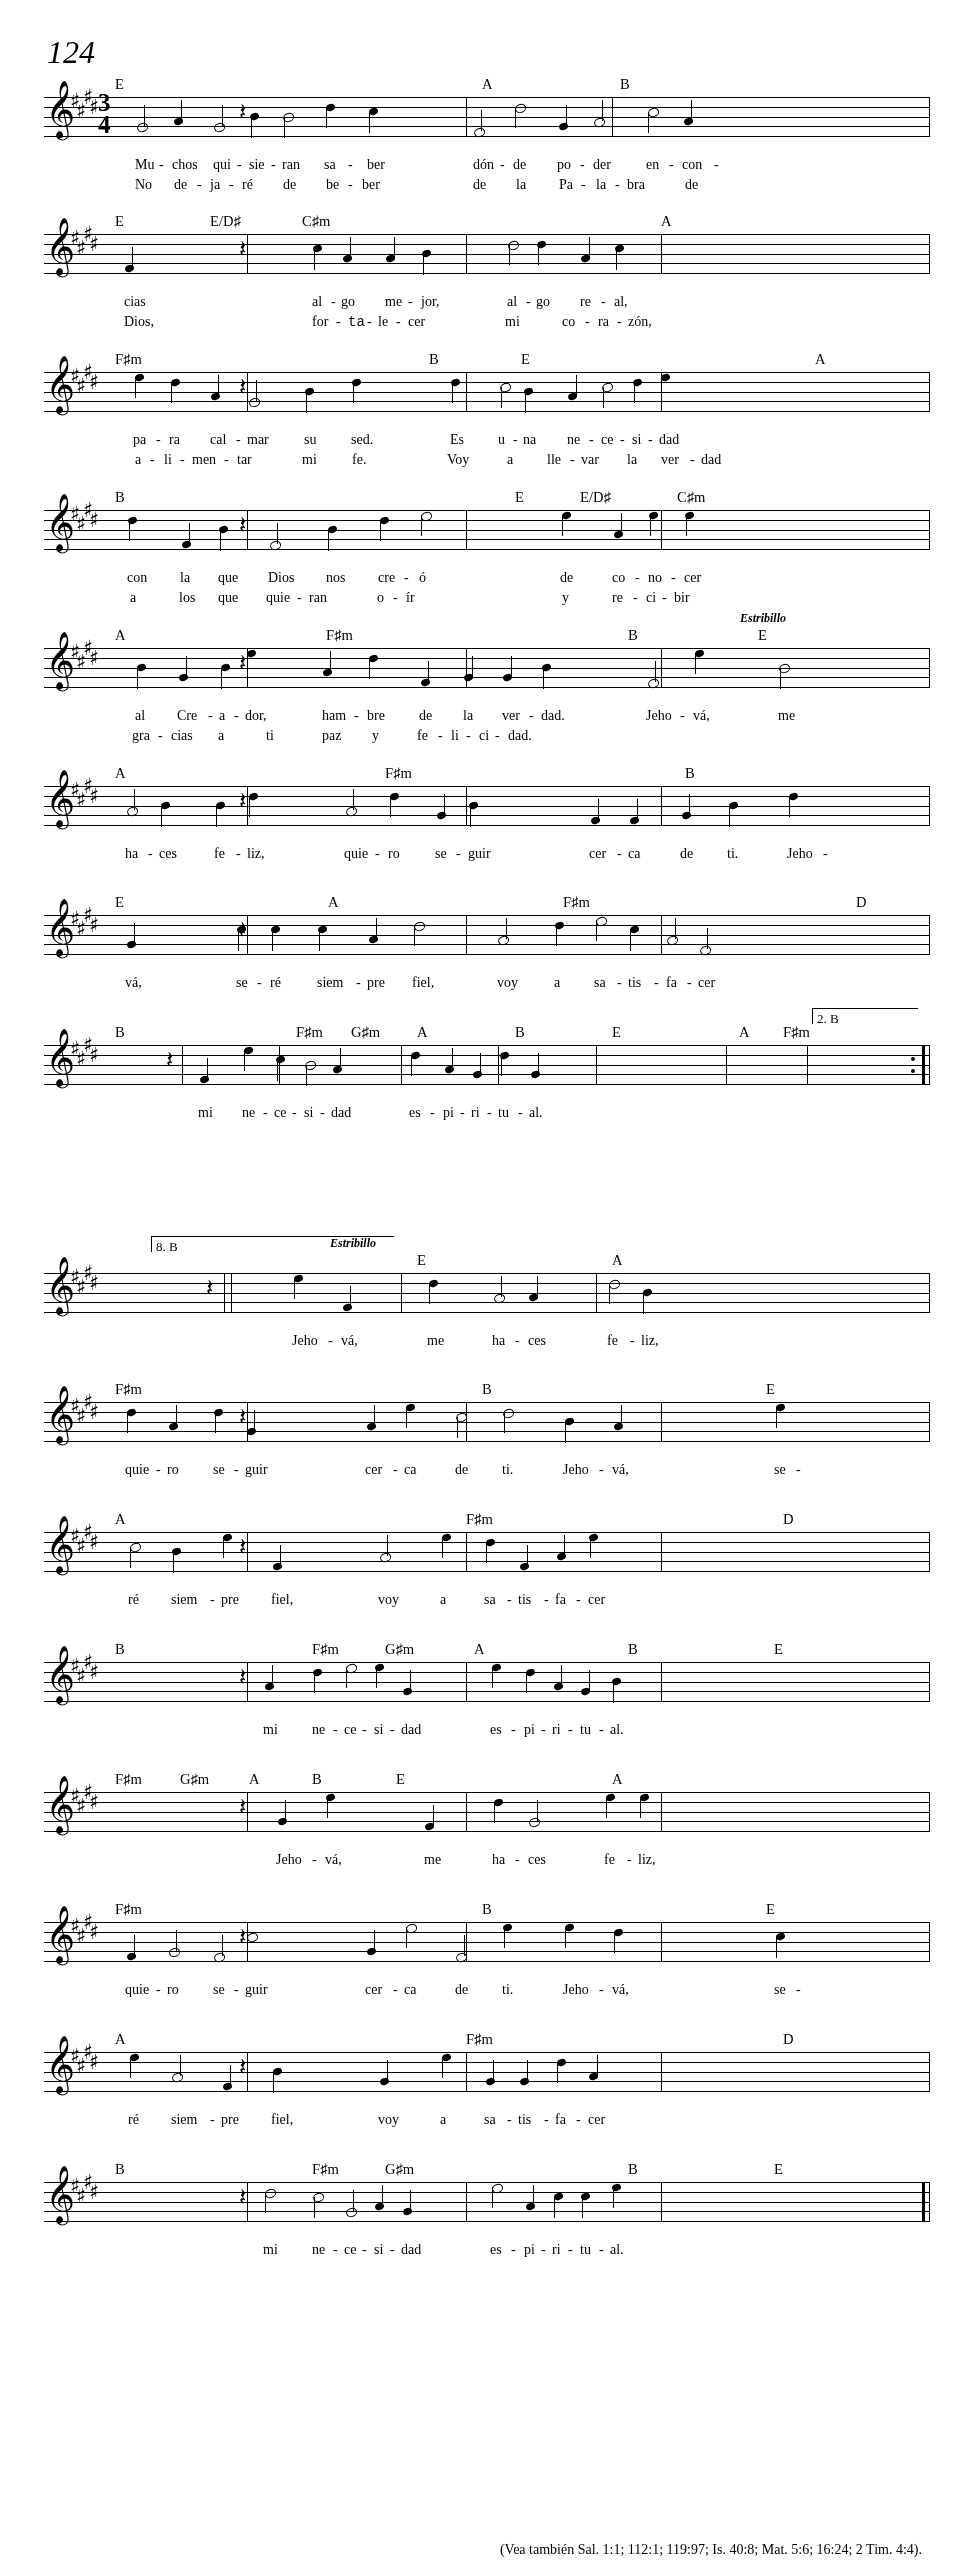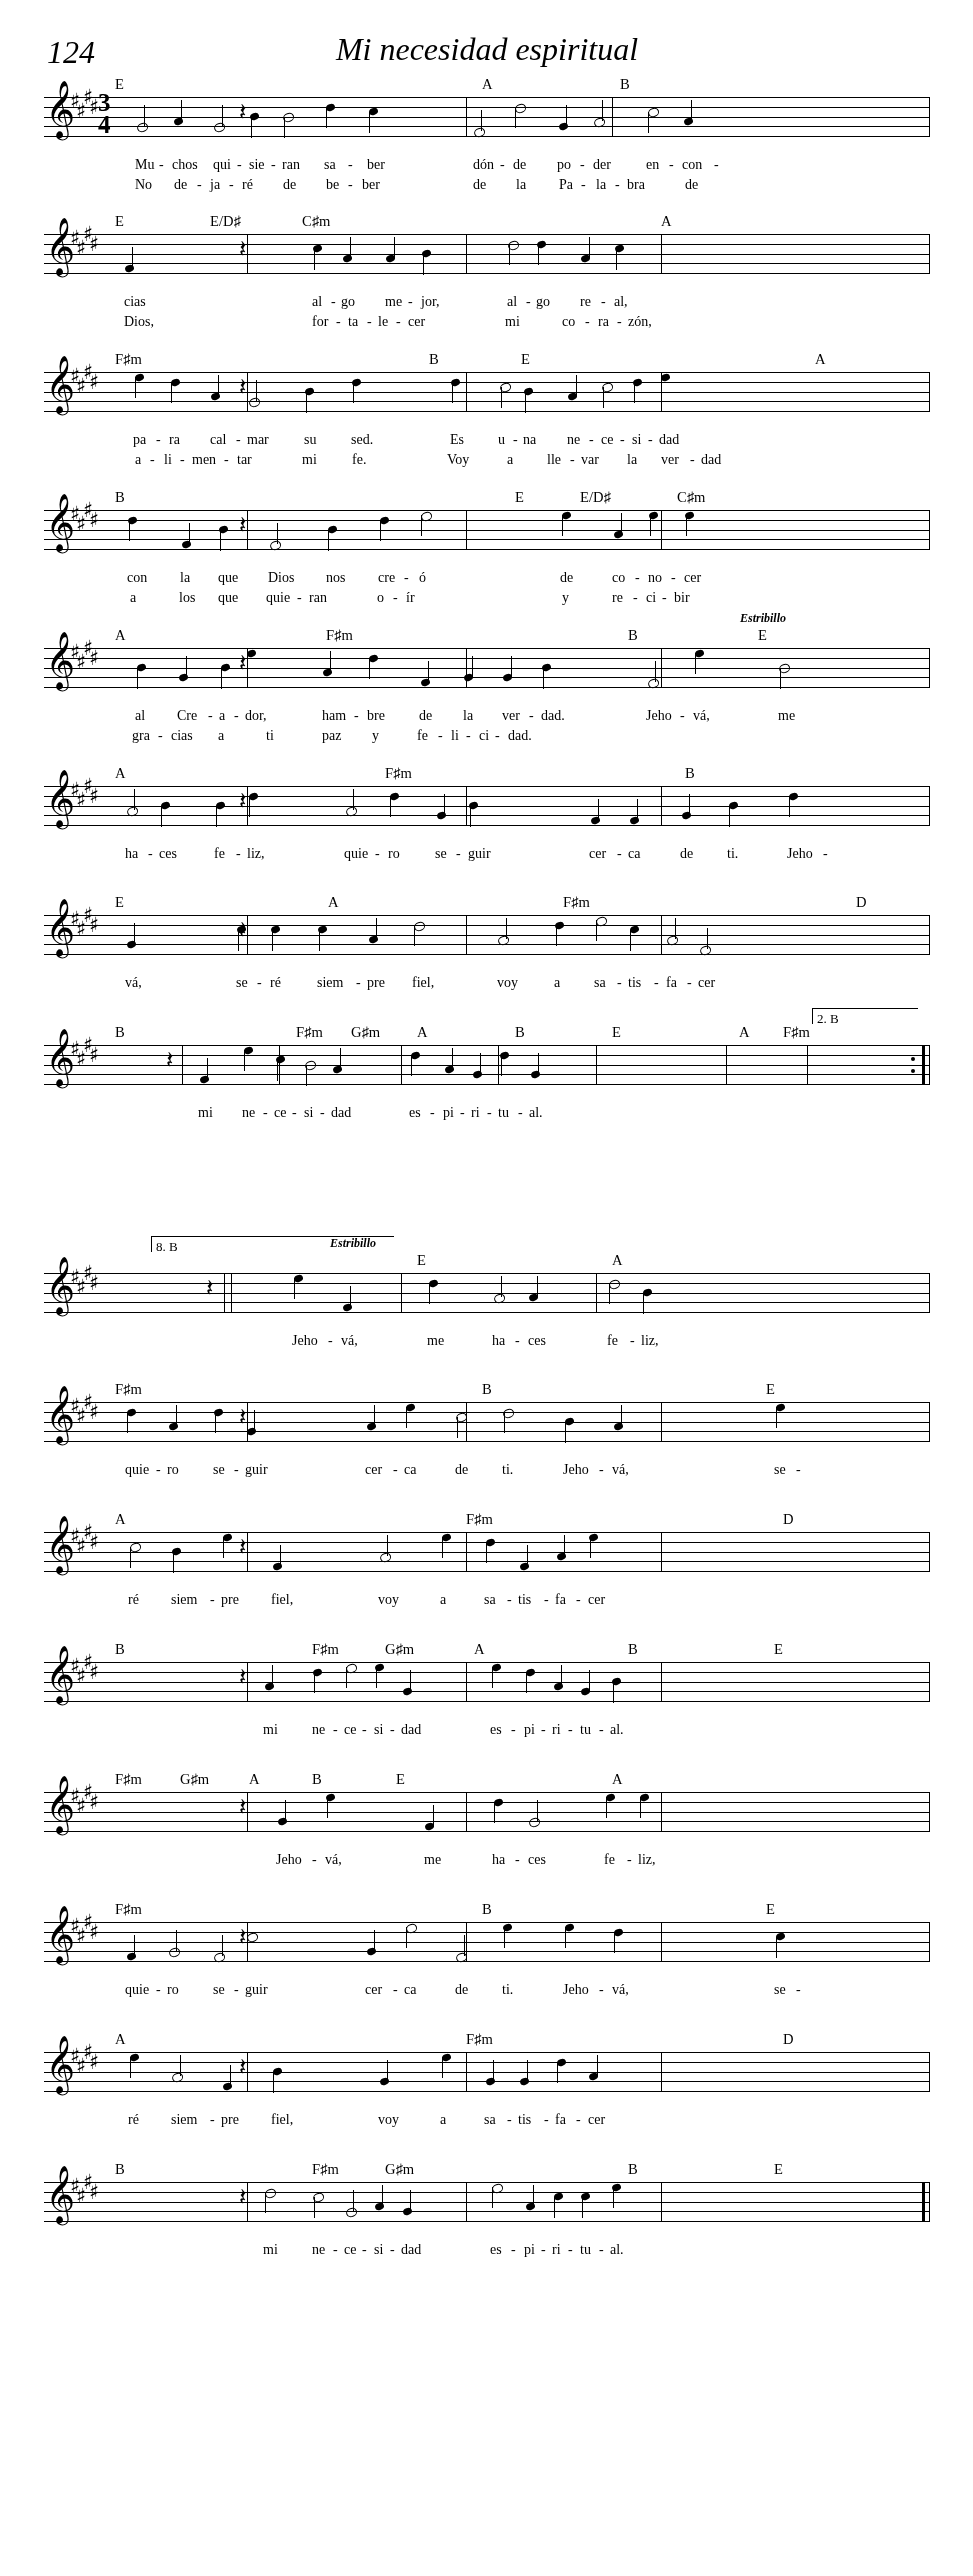--- a/index.html
+++ b/index.html
@@ -192,21 +192,20 @@
     line-height: 16px;
     font-family: "DejaVu Sans", sans-serif;
   }
 </style>
 </head>
 <body>
 
 <div class="page">
 
   <div class="hymn-number">124</div>
-  <div class="hymn-title">Mi necesidad espiritual</div>
 
   <div id="systems-host">
       <div class="system" style="top:97px; height:122px;">
         <div class="staff">
           <div class="ln"></div>
           <div class="ln"></div>
           <div class="ln"></div>
           <div class="ln"></div>
           <div class="ln"></div>
         </div>
@@ -339,21 +338,21 @@
         <span class="lyric" style="left:377px; top:60px;">jor,</span>
         <span class="lyric" style="left:463px; top:60px;">al</span>
         <span class="lyric" style="left:482px; top:60px;">-</span>
         <span class="lyric" style="left:492px; top:60px;">go</span>
         <span class="lyric" style="left:536px; top:60px;">re</span>
         <span class="lyric" style="left:557px; top:60px;">-</span>
         <span class="lyric" style="left:570px; top:60px;">al,</span>
         <span class="lyric" style="left:80px; top:80px;">Dios,</span>
         <span class="lyric" style="left:268px; top:80px;">for</span>
         <span class="lyric" style="left:292px; top:80px;">-</span>
-        <span class="lyric" style="left:304px; top:80px;">ta</span>
+        <span class="lyric" style="left:304px; top:80px;font-family:Liberation Mono, monospace;">ta</span>
         <span class="lyric" style="left:323px; top:80px;">-</span>
         <span class="lyric" style="left:334px; top:80px;">le</span>
         <span class="lyric" style="left:352px; top:80px;">-</span>
         <span class="lyric" style="left:364px; top:80px;">cer</span>
         <span class="lyric" style="left:461px; top:80px;">mi</span>
         <span class="lyric" style="left:518px; top:80px;">co</span>
         <span class="lyric" style="left:541px; top:80px;">-</span>
         <span class="lyric" style="left:554px; top:80px;">ra</span>
         <span class="lyric" style="left:573px; top:80px;">-</span>
         <span class="lyric" style="left:584px; top:80px;">zón,</span>
@@ -1255,14 +1254,15 @@
         <span class="lyric" style="left:480px; top:60px;">pi</span>
         <span class="lyric" style="left:497px; top:60px;">-</span>
         <span class="lyric" style="left:508px; top:60px;">ri</span>
         <span class="lyric" style="left:524px; top:60px;">-</span>
         <span class="lyric" style="left:536px; top:60px;">tu</span>
         <span class="lyric" style="left:555px; top:60px;">-</span>
         <span class="lyric" style="left:566px; top:60px;">al.</span>
       </div>
     </div>
 
+  <div class="footer-note">(Vea también Sal. 1:1; 112:1; 119:97; Is. 40:8; Mat. 5:6; 16:24; 2 Tim. 4:4).</div>
 </div>
 
 
 </body></html>

